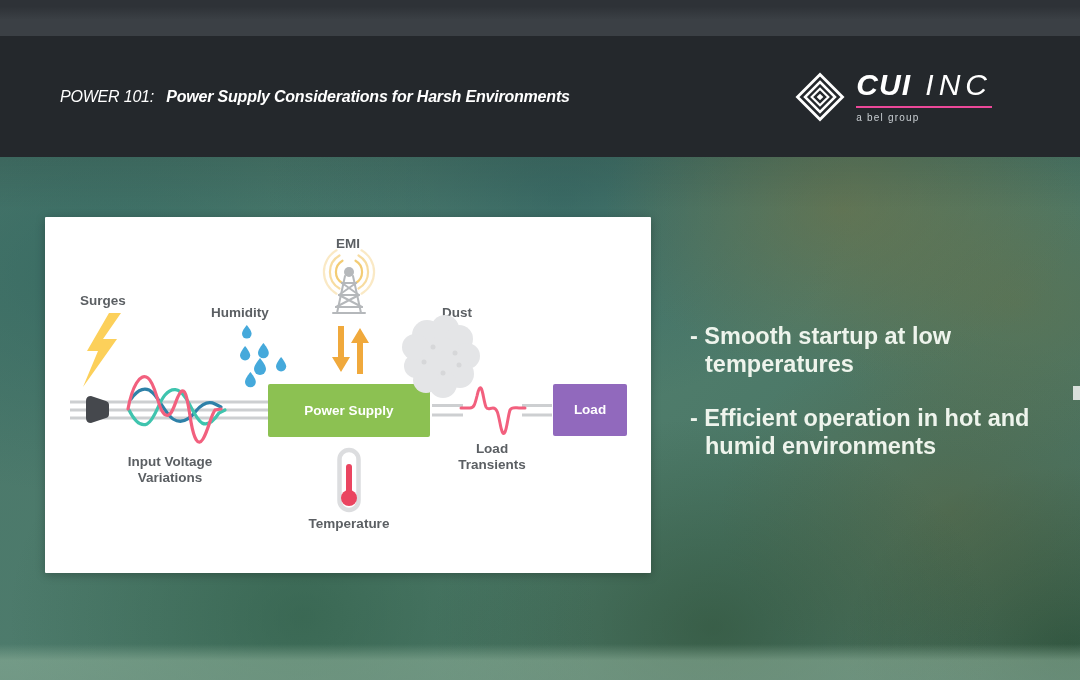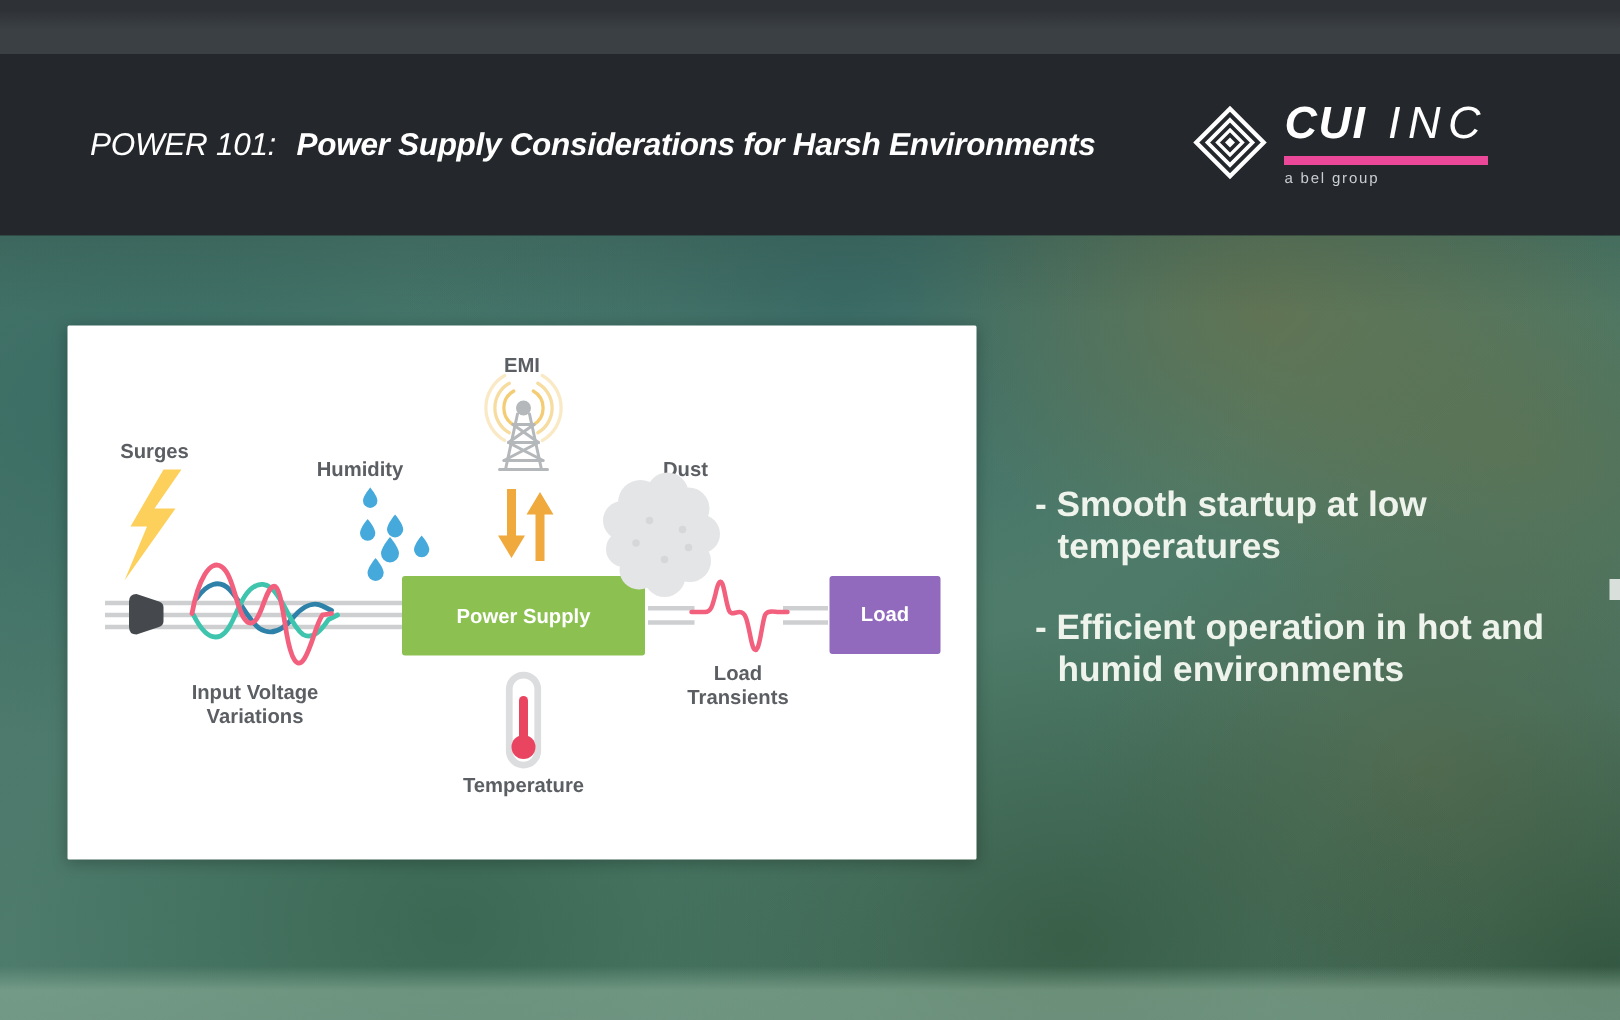--- a/index.html
+++ b/index.html
@@ -6,30 +6,30 @@
   .stage{position:relative;width:1080px;height:680px;overflow:hidden;
          font-family:"Liberation Sans",sans-serif;}
 
   
   .top-strip{position:absolute;left:0;top:0;width:1080px;height:36px;
     background:linear-gradient(to bottom,#2e3237 0 18%,#3b4045 55% 100%);}
 
   
   .header{position:absolute;left:0;top:36px;width:1080px;height:121px;
     background:var(--header-bg);display:flex;align-items:center;justify-content:space-between;}
-  .title{padding-left:60px;font-style:italic;font-size:21px;color:#fff;
+  .title{padding-left:60px;font-style:italic;font-size:16px;color:#fff;
     letter-spacing:-0.2px;white-space:nowrap;}
   .t-prefix{font-weight:400;}
   .t-main{font-weight:700;margin-left:8px;}
   .logo{display:flex;align-items:flex-start;padding-right:88px;gap:10px;}
   .logo-mark{width:52px;height:50px;margin-top:2px;}
   .logo-name{color:#fff;font-size:30px;line-height:30px;white-space:nowrap;font-style:italic;}
   .logo-brand{font-weight:700;letter-spacing:1px;}
   .logo-suffix{font-weight:300;letter-spacing:5px;margin-left:6px;}
-  .logo-tagline{margin-top:6px;padding-top:4px;border-top:6px solid #ec4899;
+  .logo-tagline{margin-top:6px;padding-top:4px;border-top:2px solid #ec4899;
     color:#c9ced2;font-size:10px;letter-spacing:1.2px;font-weight:400;}
 
   
   .photo-bg{position:absolute;left:0;top:157px;width:1080px;height:523px;
     background:
       linear-gradient(to bottom, rgba(0,0,0,0.10), rgba(0,0,0,0) 10%),
       radial-gradient(340px 240px at 78% 10%, rgba(112,110,66,0.55), rgba(112,110,66,0) 70%),
       radial-gradient(300px 220px at 94% 28%, rgba(104,112,70,0.45), rgba(104,112,70,0) 70%),
       radial-gradient(420px 300px at 52% 8%,  rgba(42,92,95,0.55),  rgba(42,92,95,0) 70%),
       radial-gradient(500px 320px at 10% 22%, rgba(40,96,92,0.50),  rgba(40,96,92,0) 70%),

